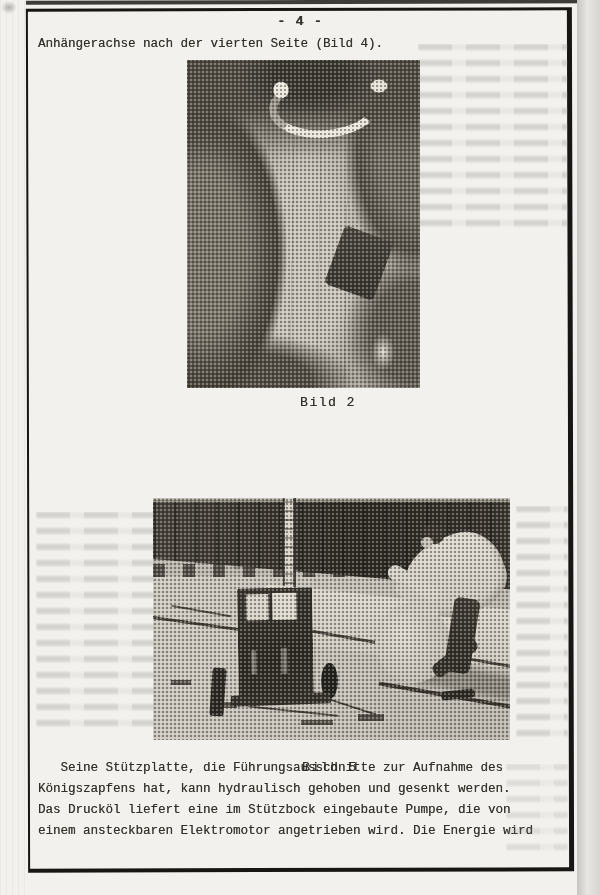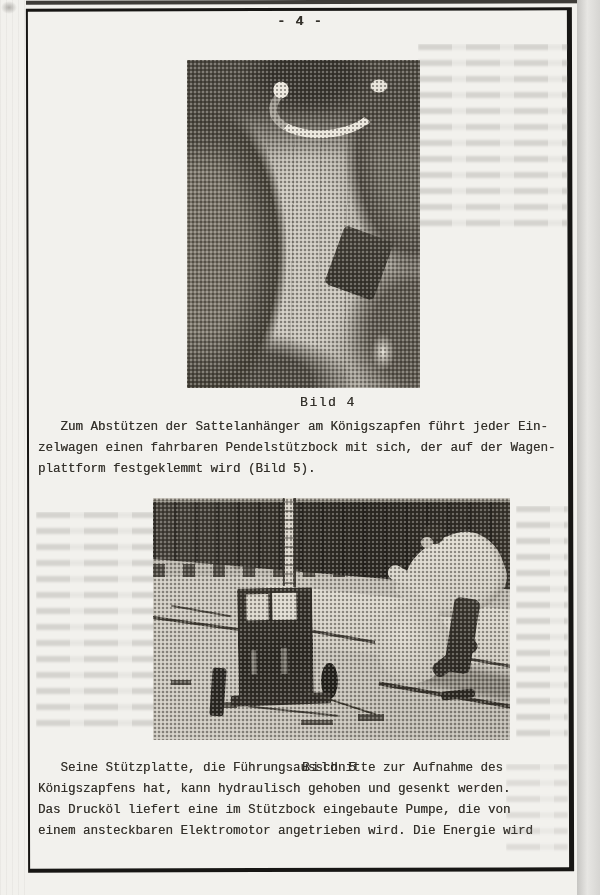--- a/index.html
+++ b/index.html
@@ -140,31 +140,29 @@
 
 <div class="page">
 
   <div class="top-streak"></div>
   <div class="left-margin"></div>
   <div class="right-margin"></div>
   <div class="corner-speck"></div>
   <div class="frame"></div>
 
   <div class="tw page-number">- 4 -</div>
+  <div class="tw intro">Anhängerachse nach der vierten Seite (Bild 4).</div>
 
   <figure class="photo photo1" style="margin:0" aria-label="Grainy halftone photograph: close-up of the trailer underside around the kingpin, dark curved masses left and right with a bright curved clamp at top">
     <div class="photo-layer p1-bg"></div>
     <div class="photo-layer p1-arc"></div>
     <div class="photo-layer p1-diamond"></div>
   </figure>
-  <div class="tw caption cap4">Bild 4</div>
-
-  <div class="tw para para1">   Zum Abstützen der Sattelanhänger am Königszapfen führt jeder Ein-
-zelwagen einen fahrbaren Pendelstützbock mit sich, der auf der Wagen-
-plattform festgeklemmt wird (Bild 5).</div>
+  <div class="tw caption cap4">Bild 2</div>
+
 
   <figure class="photo photo2" style="margin:0" aria-label="Grainy halftone photograph: worker bending over a wheeled Pendelstützbock support stand on a wagon platform, freight cars in the background">
     <div class="photo-layer p2-bg"></div>
     <div class="photo-layer p2-cartop"></div>
     <div class="photo-layer p2-cars"></div>
     <div class="photo-layer p2-mast"></div>
     <div class="photo-layer p2-mastline"></div>
     <div class="photo-layer p2-bright"></div>
     <div class="photo-layer p2-railA"></div>
     <div class="photo-layer p2-railB"></div>

